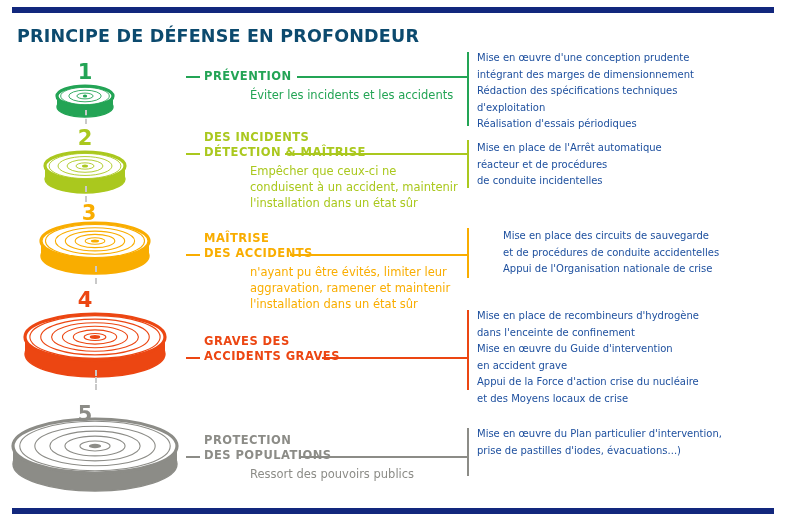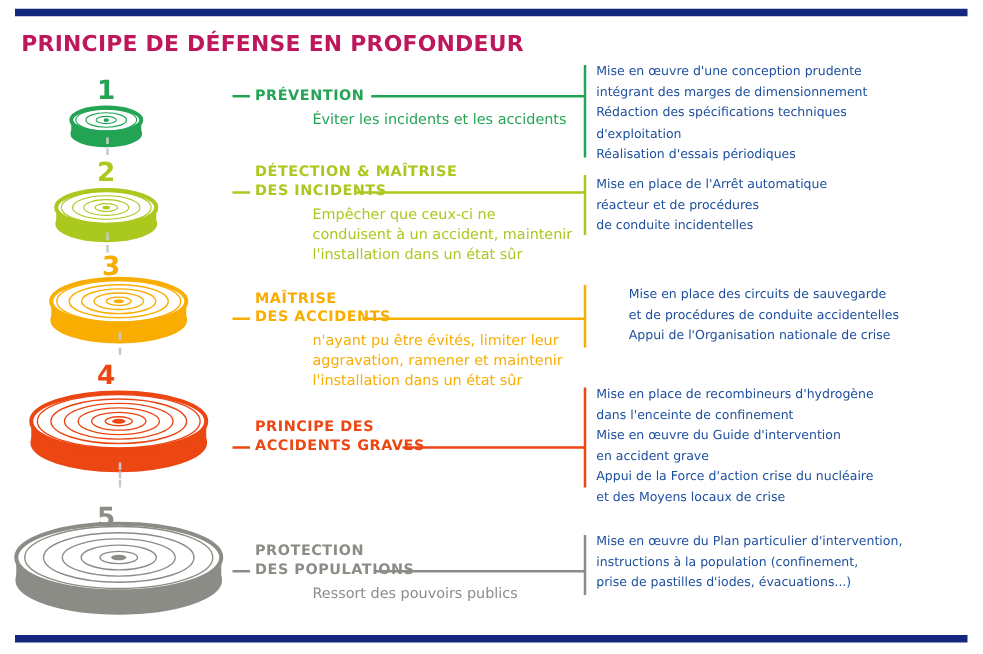--- a/index.html
+++ b/index.html
@@ -116,21 +116,21 @@
   .detail-block div { white-space: nowrap; }
 </style>
 </head>
 <body>
 
 <div class="page">
 
   <div class="rule top" style="background: rgb(18, 39, 125);"></div>
   <div class="rule bottom" style="background: rgb(18, 39, 125);"></div>
 
-  <div class="title" style="color: #be185d; text-align: right;">PRINCIPE DE DÉFENSE EN PROFONDEUR</div>
+  <div class="title" style="color: #0c4a6e; text-align: right;">PRINCIPE DE DÉFENSE EN PROFONDEUR</div>
 
   <div id="levels-root">
       <div class="level">
         <div class="disc-wrap" style="left: 54px; top: 83px;">
           <svg width="62" height="37" viewBox="0 0 62 37">
             <path d="M 3 13 A 28 10 0 0 0 59 13 L 59 24 A 28 10 0 0 1 3 24 Z" fill="#23a455"></path>
             <ellipse cx="31" cy="24" rx="28" ry="10" fill="none" stroke="#23a455" stroke-width="1.4"></ellipse>
             <ellipse cx="31" cy="13" rx="28" ry="10" fill="#ffffff" stroke="#23a455" stroke-width="3.2"></ellipse>
             <ellipse cx="31" cy="13" rx="24.35" ry="8.70" fill="none" stroke="#23a455" stroke-width="0.9"></ellipse>
             <ellipse cx="31" cy="13" rx="16.23" ry="5.80" fill="none" stroke="#23a455" stroke-width="0.9"></ellipse>
@@ -164,22 +164,22 @@
             <ellipse cx="43" cy="17" rx="35.96" ry="12.58" fill="none" stroke="#aac81e" stroke-width="0.9"></ellipse>
             <ellipse cx="43" cy="17" rx="26.97" ry="9.44" fill="none" stroke="#aac81e" stroke-width="0.9"></ellipse>
             <ellipse cx="43" cy="17" rx="17.98" ry="6.29" fill="none" stroke="#aac81e" stroke-width="0.9"></ellipse>
             <ellipse cx="43" cy="17" rx="8.99" ry="3.15" fill="none" stroke="#aac81e" stroke-width="0.9"></ellipse>
             <ellipse cx="43" cy="17" rx="3" ry="1.5" fill="#aac81e"></ellipse>
           </svg>
         </div>
         <div class="step-num" style="left: 76px; top: 128px; width: 18px; color: rgb(170, 200, 30);">2</div>
         <div class="dashed-link" style="left: 85px; top: 186px; height: 16px;"></div>
         <div class="label-block" style="top: 130px;">
+          <div class="label-head" style="color: rgb(170, 200, 30);">DES INCIDENTS</div>
           <div class="label-head" style="color: rgb(170, 200, 30);">DÉTECTION &amp; MAÎTRISE</div>
-          <div class="label-head" style="color: rgb(170, 200, 30);">DES INCIDENTS</div>
           <div class="label-desc" style="color: rgb(170, 200, 30); white-space: pre;">Empêcher que ceux-ci ne
 conduisent à un accident, maintenir
 l'installation dans un état sûr</div>
         </div>
         <div class="h-line left" style="top: 153px; background: rgb(170, 200, 30);"></div>
         <div class="h-line" style="left: 285px; width: 183px; top: 153px; background: rgb(170, 200, 30);"></div>
         <div class="bracket" style="top: 140px; height: 48px; background: rgb(170, 200, 30);"></div>
         <div class="detail-block" style="top: 140px; color: rgb(29, 79, 158);">
           <div>Mise en place de l'Arrêt automatique</div>
           <div>réacteur et de procédures</div>
@@ -229,21 +229,21 @@
             <ellipse cx="73" cy="26" rx="43.41" ry="14.26" fill="none" stroke="#ec4612" stroke-width="1.1"></ellipse>
             <ellipse cx="73" cy="26" rx="32.56" ry="10.70" fill="none" stroke="#ec4612" stroke-width="1.1"></ellipse>
             <ellipse cx="73" cy="26" rx="21.71" ry="7.13" fill="none" stroke="#ec4612" stroke-width="1.1"></ellipse>
             <ellipse cx="73" cy="26" rx="10.85" ry="3.57" fill="none" stroke="#ec4612" stroke-width="1.1"></ellipse>
             <ellipse cx="73" cy="26" rx="5.25" ry="1.955" fill="#ec4612"></ellipse>
           </svg>
         </div>
         <div class="step-num" style="left: 76px; top: 290px; width: 18px; color: rgb(236, 70, 18);">4</div>
         <div class="dashed-link" style="left: 95px; top: 370px; height: 20px;"></div>
         <div class="label-block" style="top: 334px;">
-          <div class="label-head" style="color: rgb(236, 70, 18);">PRINCIPE DES</div>
+          <div class="label-head" style="color: rgb(236, 70, 18);">GRAVES DES</div>
           <div class="label-head" style="color: rgb(236, 70, 18);">ACCIDENTS GRAVES</div>
         </div>
         <div class="h-line left" style="top: 357px; background: rgb(236, 70, 18);"></div>
         <div class="h-line" style="left: 322px; width: 146px; top: 357px; background: rgb(236, 70, 18);"></div>
         <div class="bracket" style="top: 310px; height: 80px; background: rgb(236, 70, 18);"></div>
         <div class="detail-block" style="top: 308px; color: rgb(29, 79, 158);">
           <div>Mise en place de recombineurs d'hydrogène</div>
           <div>dans l'enceinte de confinement</div>
           <div>Mise en œuvre du Guide d'intervention</div>
           <div>en accident grave</div>
@@ -269,19 +269,18 @@
         <div class="label-block" style="top: 433px;">
           <div class="label-head" style="color: rgb(140, 140, 135);">PROTECTION</div>
           <div class="label-head" style="color: rgb(140, 140, 135);">DES POPULATIONS</div>
           <div class="label-desc" style="color: rgb(140, 140, 135); white-space: pre;">Ressort des pouvoirs publics</div>
         </div>
         <div class="h-line left" style="top: 456px; background: rgb(140, 140, 135);"></div>
         <div class="h-line" style="left: 300px; width: 168px; top: 456px; background: rgb(140, 140, 135);"></div>
         <div class="bracket" style="top: 428px; height: 48px; background: rgb(140, 140, 135);"></div>
         <div class="detail-block" style="top: 426px; color: rgb(29, 79, 158);">
           <div>Mise en œuvre du Plan particulier d'intervention,</div>
-          <div>instructions à la population (confinement,</div>
           <div>prise de pastilles d'iodes, évacuations...)</div>
         </div>
       </div>
     </div>
 
 </div>
 
 </body></html>

